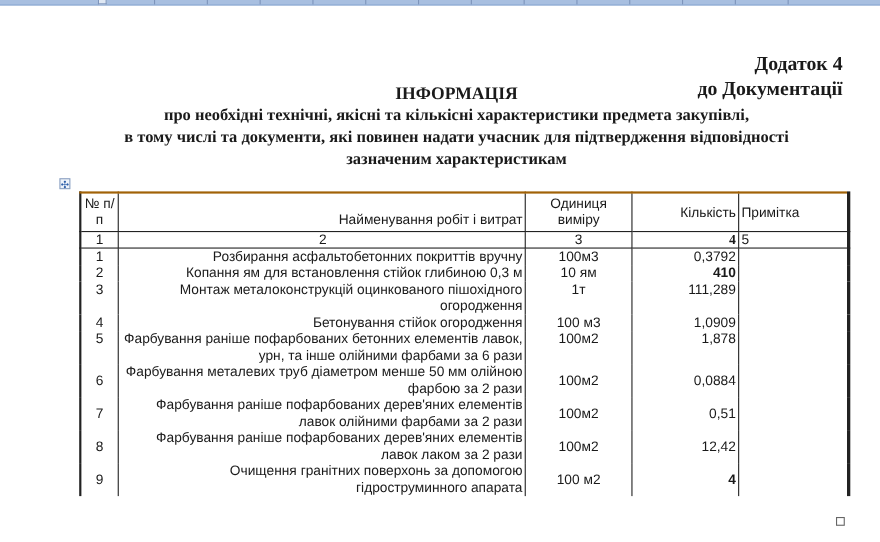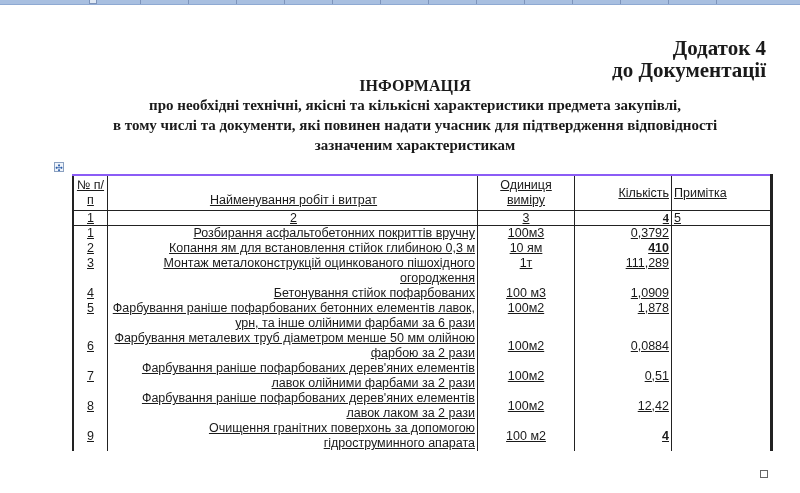--- a/index.html
+++ b/index.html
@@ -1,39 +1,39 @@
 <!DOCTYPE html>
 <html><head>
 <meta charset="utf-8">
 <style>
   html, body { margin:0; padding:0; }
   body { width:800px; height:493px; background:#ffffff; position:relative; overflow:hidden; font-family:"Liberation Sans", sans-serif; color:#1a1a1a; }
   .ruler { position:absolute; left:0; top:0; width:800px; height:4px; background:#a8bfe0; border-bottom:1px solid #8ea9d2; }
   .ruler .tick { position:absolute; top:0; width:1px; height:4px; background:#7d94bb; }
   .ruler .marker { position:absolute; top:0; left:89px; width:8px; height:4px; background:#dfe8f4; border:1px solid #7d94bb; border-top:none; box-sizing:border-box; }
-  .appendix { position:absolute; right:34px; font-family:"Liberation Serif", serif; font-weight:bold; font-size:21px; text-align:right; }
+  .appendix { position:absolute; right:34px; font-family:"Liberation Serif", serif; font-weight:bold; font-size:18px; text-align:right;margin-top:12px; }
   .appendix.l1 { top:36px; }
   .appendix.l2 { top:58px; }
   .title { position:absolute; left:0; width:830px; text-align:center; font-family:"Liberation Serif", serif; font-weight:bold; }
   .title.main { top:77px; font-size:16px; }
   .title.sub { font-size:15px; }
   .title.s1 { top:97px; }
   .title.s2 { top:117px; }
   .title.s3 { top:137px; }
   .move-handle { position:absolute; left:54px; top:162px; width:10px; height:10px; border:1px solid #8aa0c0; background:#eef3fa; color:#2b5da8; font-size:9px; line-height:10px; text-align:center; box-sizing:border-box; }
   table.spec { position:absolute; left:72px; top:174px; border-collapse:collapse; font-size:12.5px; table-layout:fixed; }
   table.spec td { padding:0 2px; vertical-align:top; line-height:15px; }
   .c1 { width:29px; text-align:center; border-right:1px solid #222; }
   .c2 { width:363px; text-align:right; border-right:1px solid #222; padding-left:4px !important; }
   .c3 { width:92px; text-align:center; border-right:1px solid #222; }
   .c4 { width:92px; text-align:right; border-right:1px solid #222; }
   .c5 { width:94px; }
-  table.spec { border-left:2px solid #222; border-right:3px solid #222; border-top:2px solid #8b5cf6;text-decoration:underline; }
+  table.spec { border-left:2px solid #222; border-right:3px solid #222; border-top:2px solid #a16207; }
   tr.head td { height:32px; vertical-align:middle; border-bottom:1px solid #222; }
-  tr.head td.c2 { text-align:center; vertical-align:bottom; padding-bottom:2px !important; }
+  tr.head td.c2 { text-align:right; vertical-align:bottom; padding-bottom:2px !important; }
   tr.idx td { border-bottom:1px solid #222; line-height:14px; }
   tr.idx td.c2 { text-align:center; }
   tr.idx td.c4 { font-family:"Liberation Serif", serif; font-weight:bold; }
   .bold { font-weight:bold;margin-left:40px; }
   .resize-handle { position:absolute; left:760px; top:470px; width:6px; height:6px; border:1px solid #666; background:#fff; }
 </style>
 </head>
 <body>
 
 <div class="ruler">
@@ -95,21 +95,21 @@
   </tr>
   <tr style="height:30px">
     <td class="c1">3</td>
     <td class="c2">Монтаж металоконструкцій оцинкованого пішохідного огородження</td>
     <td class="c3">1т</td>
     <td class="c4">111,289</td>
     <td class="c5"></td>
   </tr>
   <tr style="height:15px">
     <td class="c1">4</td>
-    <td class="c2">Бетонування стійок пофарбованих</td>
+    <td class="c2">Бетонування стійок огородження</td>
     <td class="c3">100 м3</td>
     <td class="c4">1,0909</td>
     <td class="c5"></td>
   </tr>
   <tr style="height:30px">
     <td class="c1">5</td>
     <td class="c2">Фарбування раніше пофарбованих бетонних елементів лавок, урн, та інше олійними фарбами за 6 рази</td>
     <td class="c3">100м2</td>
     <td class="c4">1,878</td>
     <td class="c5"></td>

